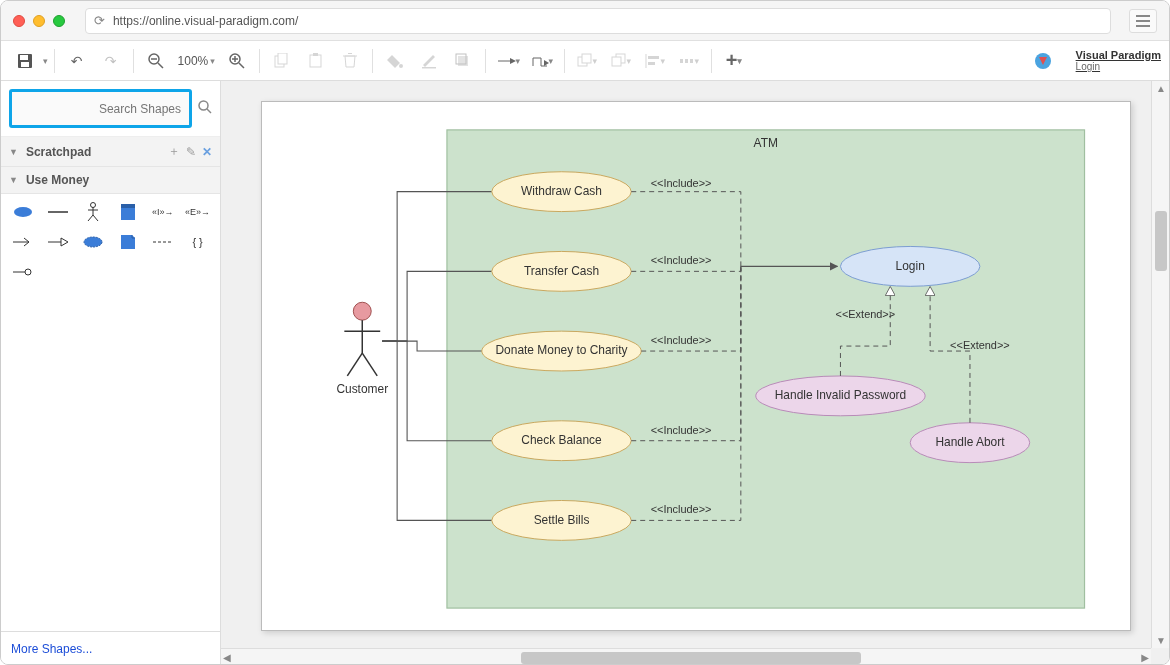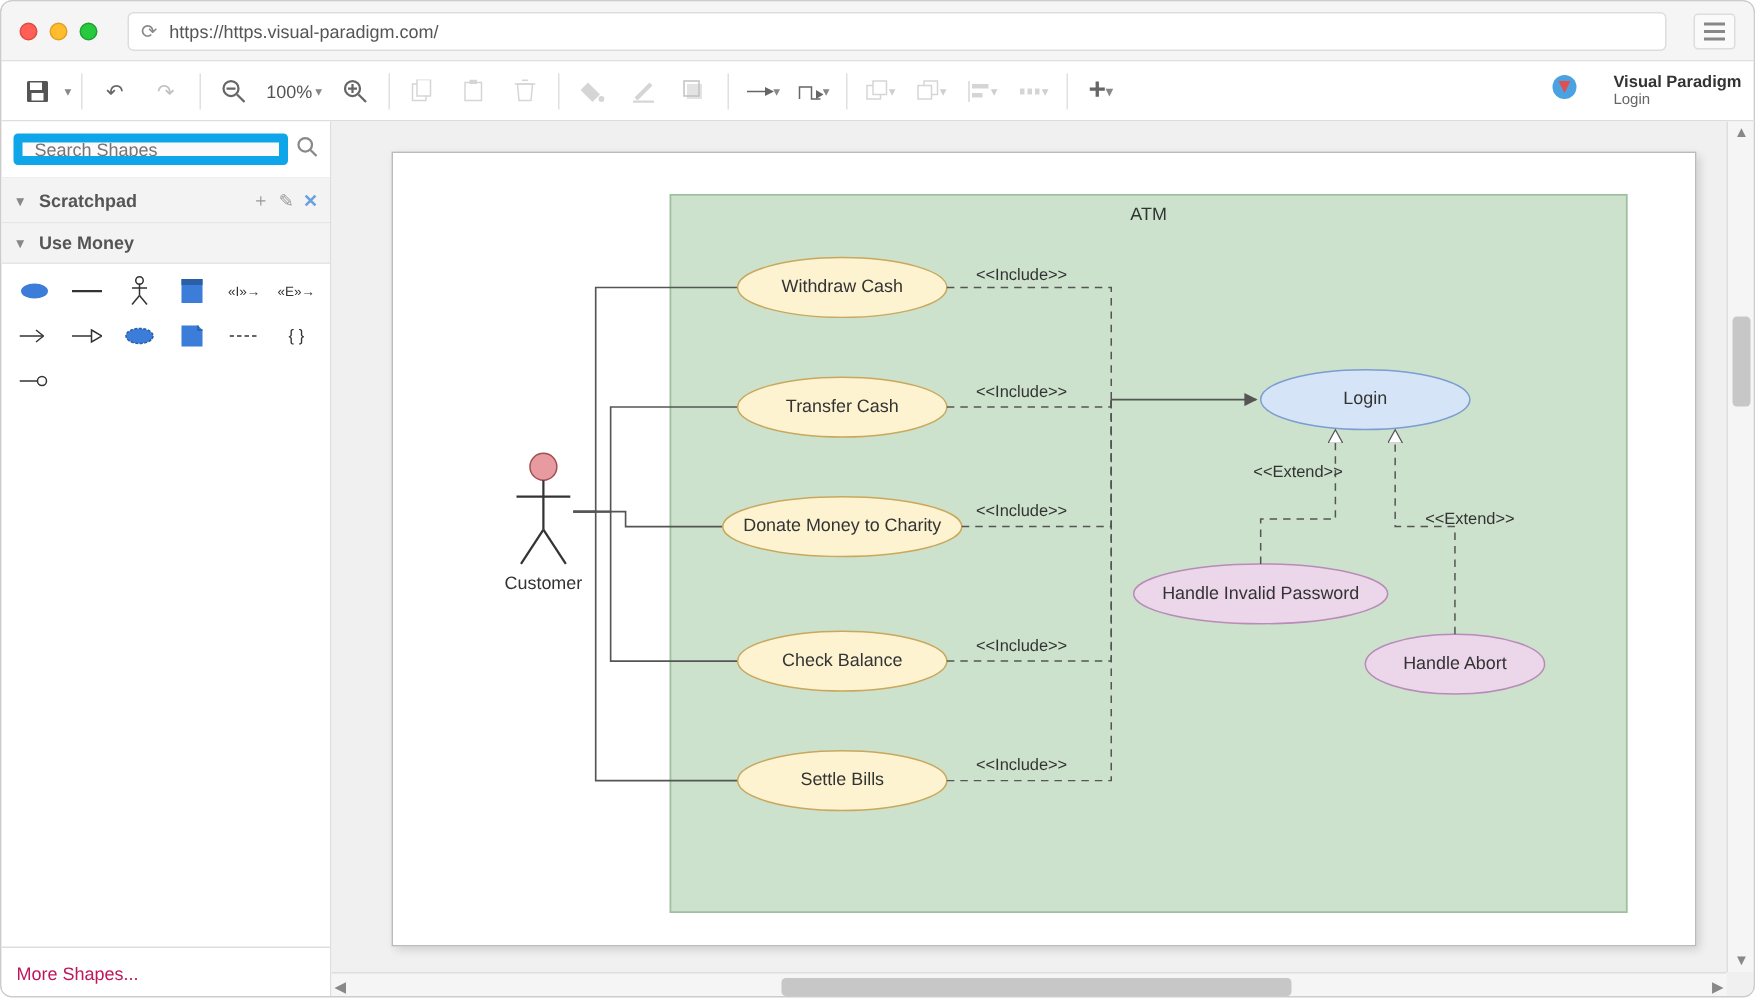--- a/index.html
+++ b/index.html
@@ -15,42 +15,42 @@
 .url-bar { flex: 1; height: 26px; background: #fff; border: 1px solid #ddd; border-radius: 4px; display: flex; align-items: center; padding: 0 8px; gap: 8px; margin-left: 12px; color: #555; }
 .url-bar .reload { color: #888; font-size: 13px; }
 .hamburger { margin-left: 10px; width: 28px; height: 24px; display:flex; align-items:center; justify-content:center; flex-direction:column; gap:3px; border:1px solid #ddd; border-radius:3px; background:#fafafa;}
 .hamburger span{ width:14px; height:2px; background:#888; display:block;}
 
 
 .toolbar { height: 40px; background: #fff; border-bottom: 1px solid #ddd; display: flex; align-items: center; padding: 0 8px; gap: 2px; }
 .tbtn { width: 32px; height: 30px; display: flex; align-items: center; justify-content: center; color: #666; border-radius: 3px; cursor: pointer; font-size:14px;}
 .tsep { width: 1px; height: 24px; background: #e0e0e0; margin: 0 4px; }
 .zoom-label { color: #555; padding: 0 4px; display:flex; align-items:center; gap:2px;}
-.brand { margin-left: auto; display: flex; align-items: flex-start; gap: 24px; font-size: 11px; font-weight: bold; color: #333; }
+.brand { margin-left: auto; display: flex; align-items: center; gap: 24px; font-size: 11px; font-weight: bold; color: #333; text-decoration: underline; }
 .brand-icon { width:18px; height:18px; }
 .brand .sub { font-weight: normal; display: block; font-size: 10px; color: #666; }
 .tbtn svg, .brand-icon svg { display:block; }
 
 
 .main { display: flex; height: calc(665px - 80px); }
 
 
 .sidebar { width: 220px; background: #fff; border-right: 1px solid #ddd; display: flex; flex-direction: column; }
 .search-row { padding: 8px; display: flex; align-items: center; gap: 6px; border-bottom: 1px solid #eee; }
-.search-row input { flex: 1; border: 6px solid #0ea5e9; border-radius: 3px; height: 21px; padding: 0 8px; font-size: 12px; background:#fafafa;}
+.search-row input { flex: 1; border: 3px solid #0ea5e9; border-radius: 3px; height: 39px; padding: 0 8px; font-size: 12px; background:#fafafa;text-align:right;}
 .search-row .sicon { color: #888; font-size:14px;}
 .panel-header { background: #f3f3f3; padding: 6px 8px; font-size: 12px; color: #555; display: flex; align-items: center; gap: 6px; border-bottom: 1px solid #e5e5e5; }
 .panel-header .phlabel { flex: 1; font-weight: bold; }
 .panel-header .phicon { color: #999; cursor:pointer; font-size:12px;}
 .panel-header .phicon.close { color: #6aa0e0; font-weight:bold;}
 .panel-header .tri { color:#888; font-size:9px; margin-right:2px;}
 .dropzone { margin: 8px; border: 2px dashed #ccc; border-radius: 3px; height: 38px; display: flex; align-items: center; justify-content: center; color: #bbb; font-size: 12px; }
 .palette { padding: 8px; display: grid; grid-template-columns: repeat(6, 1fr); gap: 10px 6px; }
 .picon { height: 20px; display: flex; align-items: center; justify-content: center; color: #333; }
-.more-shapes { margin-top: auto; border-top: 1px solid #ddd; padding: 10px; color: #be185d; }
+.more-shapes { margin-top: auto; border-top: 1px solid #ddd; padding: 10px; color: #1d4ed8; }
 
 
 .canvas-wrap { flex: 1; background: #f0f0f0; position: relative; overflow: hidden; }
 .canvas-scroll-v { position: absolute; right: 0; top: 0; bottom: 18px; width: 18px; background: #f5f5f5; border-left: 1px solid #ddd; }
 .canvas-scroll-v .thumb { position: absolute; top: 130px; left: 3px; right: 2px; height: 60px; background: #c7c7c7; border-radius: 3px; }
 .canvas-scroll-h { position: absolute; left: 0; right: 18px; bottom: 0; height: 18px; background: #f5f5f5; border-top: 1px solid #ddd; }
 .canvas-scroll-h .thumb { position: absolute; left: 300px; top: 3px; bottom: 2px; width: 340px; background: #c7c7c7; border-radius: 3px; }
 .scroll-arrow { position:absolute; color:#888; font-size:10px; }
 
 .paper { position: absolute; left: 40px; top: 20px; width: 870px; height: 530px; background: #fff; border: 1px solid #bbb; box-shadow: 2px 2px 6px rgba(0,0,0,0.15); }
@@ -70,21 +70,21 @@
 <body>
 
 <div class="browser-bar">
   <div class="traffic-lights">
     <div class="tl tl-red"></div>
     <div class="tl tl-yellow"></div>
     <div class="tl tl-green"></div>
   </div>
   <div class="url-bar">
     <span class="reload">⟳</span>
-    <span>https://https.visual-paradigm.com/</span>
+    <span>https://online.visual-paradigm.com/</span>
   </div>
   <div class="hamburger">
       <span></span>
       <span></span>
       <span></span>
     </div>
 </div>
 
 <div class="toolbar">
   <div class="tbtn">

